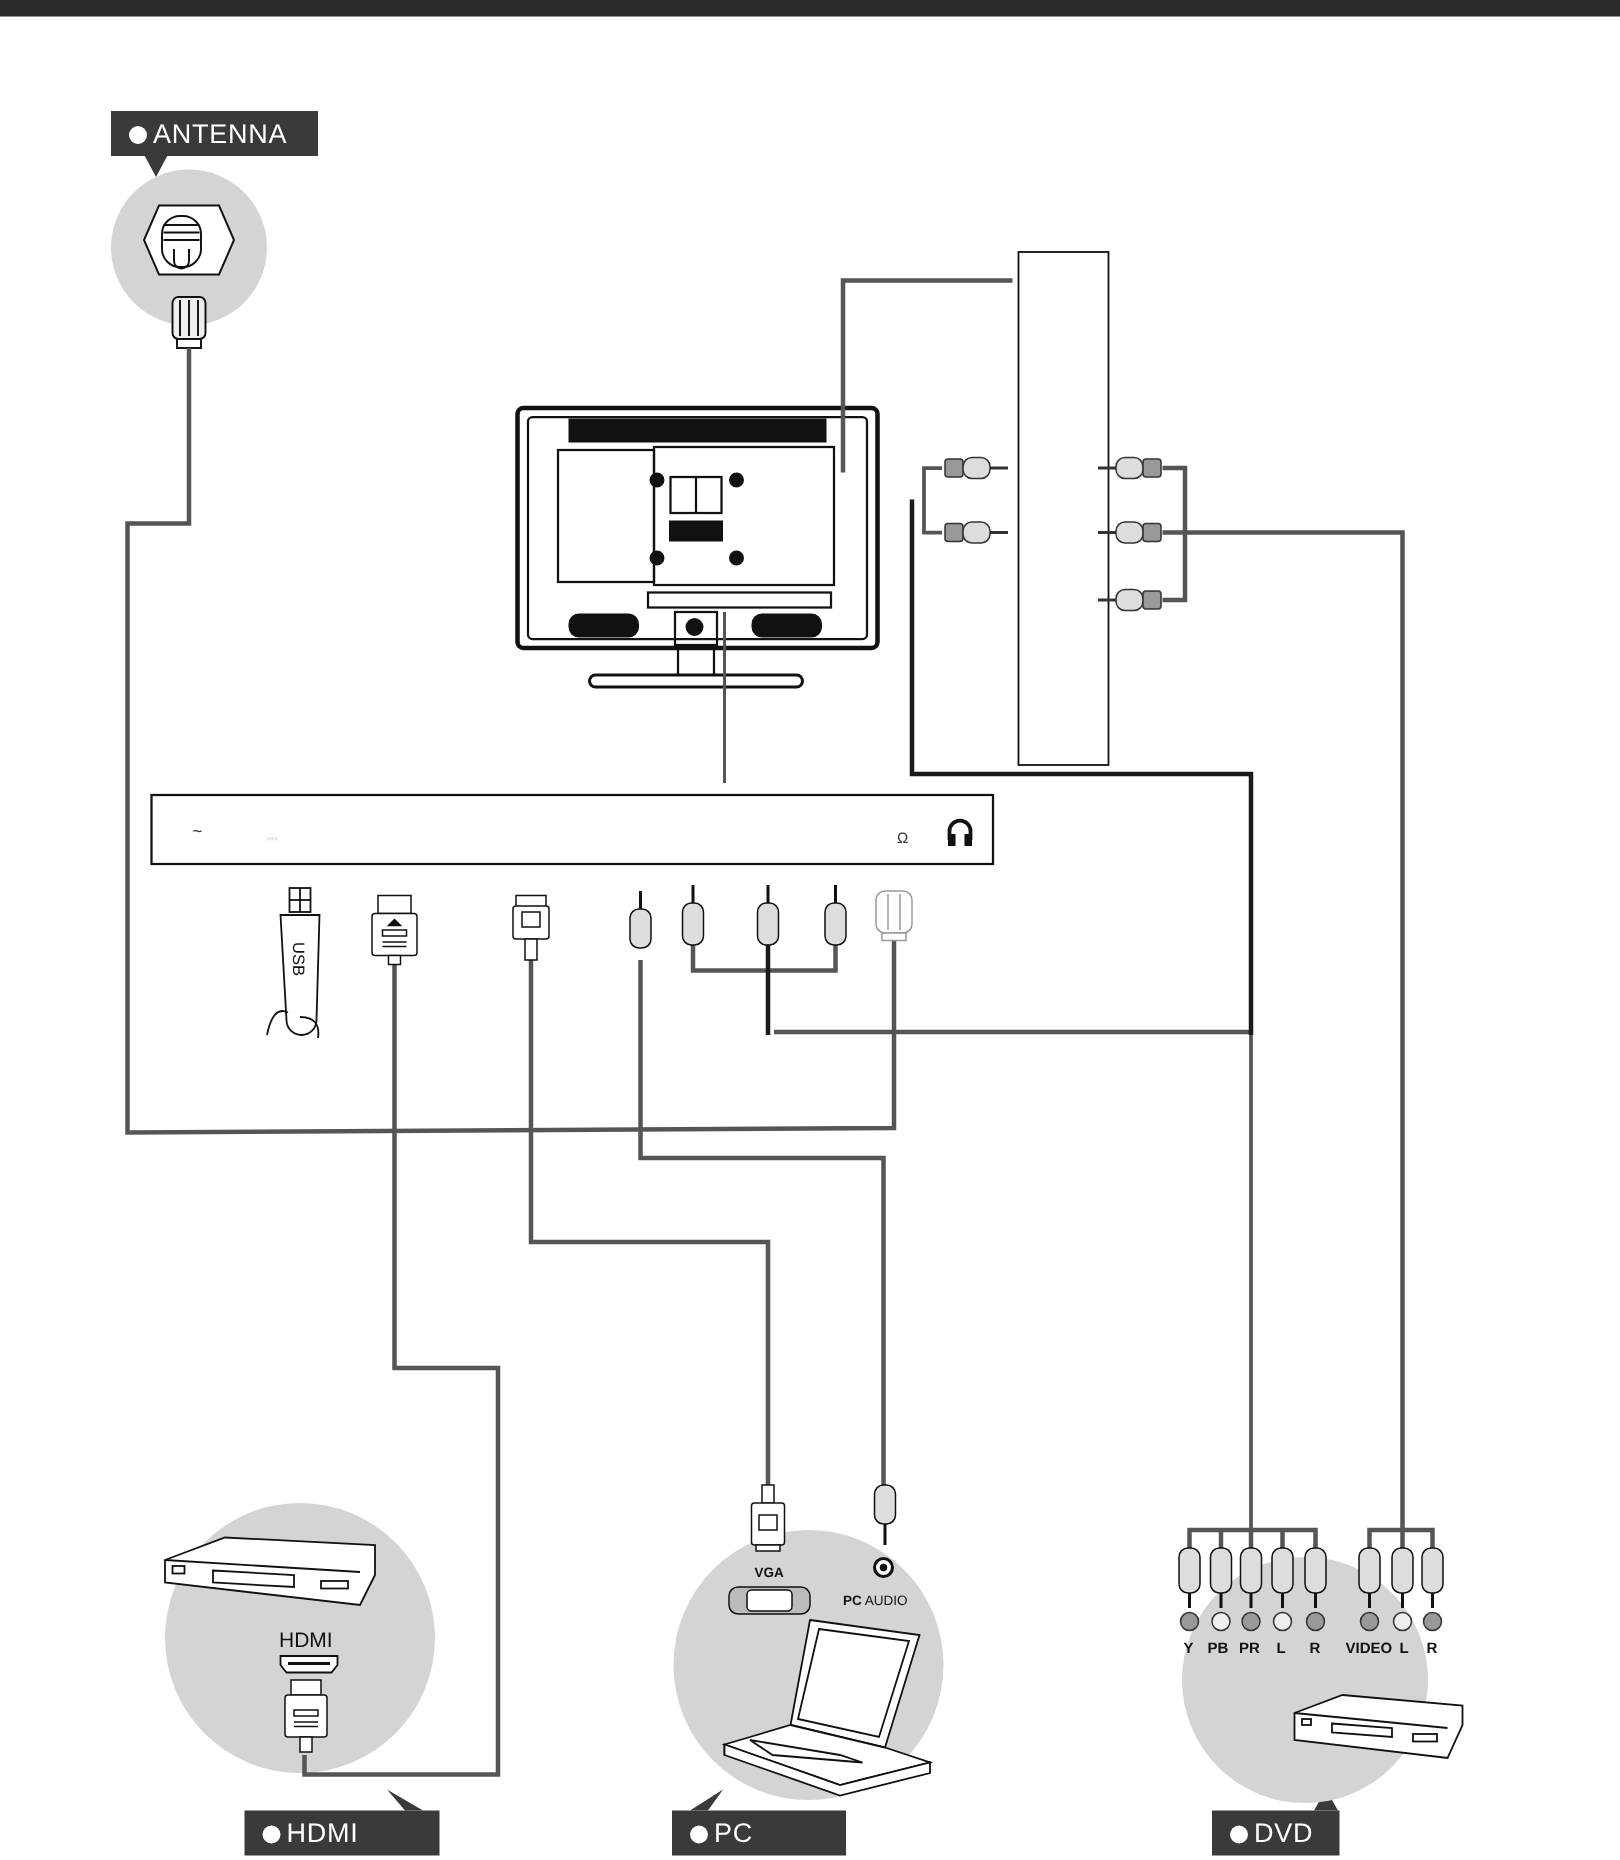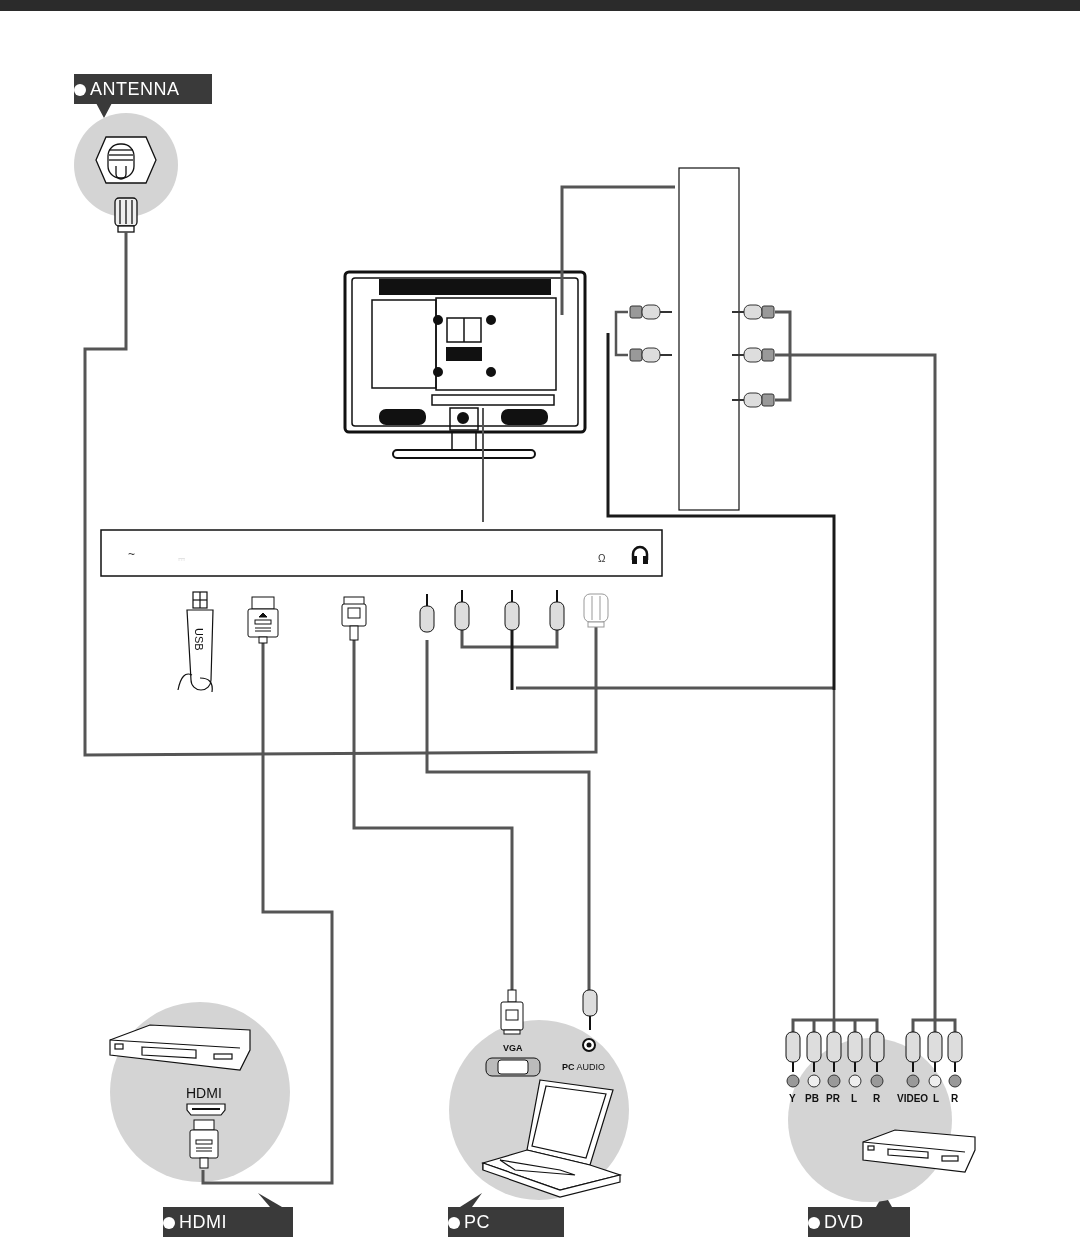--- a/index.html
+++ b/index.html
@@ -1,40 +1,40 @@
 <!DOCTYPE html>
 <html><head>
 <meta charset="utf-8">
 <style>
   html, body { margin: 0; padding: 0; background: #ffffff; }
   body { width: 1080px; height: 1240px; position: relative; overflow: hidden;
          font-family: "Liberation Sans", sans-serif; }
   .topbar { position: absolute; left: 0; top: 0; width: 1080px; height: 11px; background: #2b2b2b; }
   .tag { position: absolute; background: #3a3a3a; color: #ffffff; font-size: 18px;
-         letter-spacing: 0.5px; height: 30px; line-height: 30px; box-sizing: border-box; }
+         letter-spacing: 0.5px; height: 30px; line-height: 30px; padding-left: 12px; box-sizing: border-box; }
   .tag .dot { display: inline-block; width: 12px; height: 12px; border-radius: 50%; background: #fff;
               margin-right: 4px; vertical-align: -1px; }
   svg text { font-family: "Liberation Sans", sans-serif; }
   #diagram { position: absolute; left: 0; top: 0; }
 </style>
 </head>
 <body>
 
 <div class="topbar"></div>
 
 <div class="tag" style="left:74px; top:74px; width:138px;">
   <span class="dot"></span><span>ANTENNA</span>
 </div>
 <div class="tag" style="left:163px; top:1207px; width:130px;">
   <span class="dot"></span><span>HDMI</span>
 </div>
 <div class="tag" style="left:448px; top:1207px; width:116px;">
   <span class="dot"></span><span>PC</span>
 </div>
-<div class="tag" style="left:808px; top:1207px; width:102px;">
+<div class="tag" style="left:808px; top:1207px; width:85px;">
   <span class="dot"></span><span>DVD</span>
 </div>
 
 <svg id="diagram" width="1080" height="1240" viewBox="0 0 1080 1240">
 
   <polygon points="96,103 112,103 104,118" fill="#3a3a3a"></polygon>
   <polygon points="258,1193 282,1207 270,1207" fill="#3a3a3a"></polygon>
   <polygon points="482,1193 472,1207 460,1207" fill="#3a3a3a"></polygon>
   <polygon points="884,1193 876,1207 892,1207" fill="#3a3a3a"></polygon>
 

